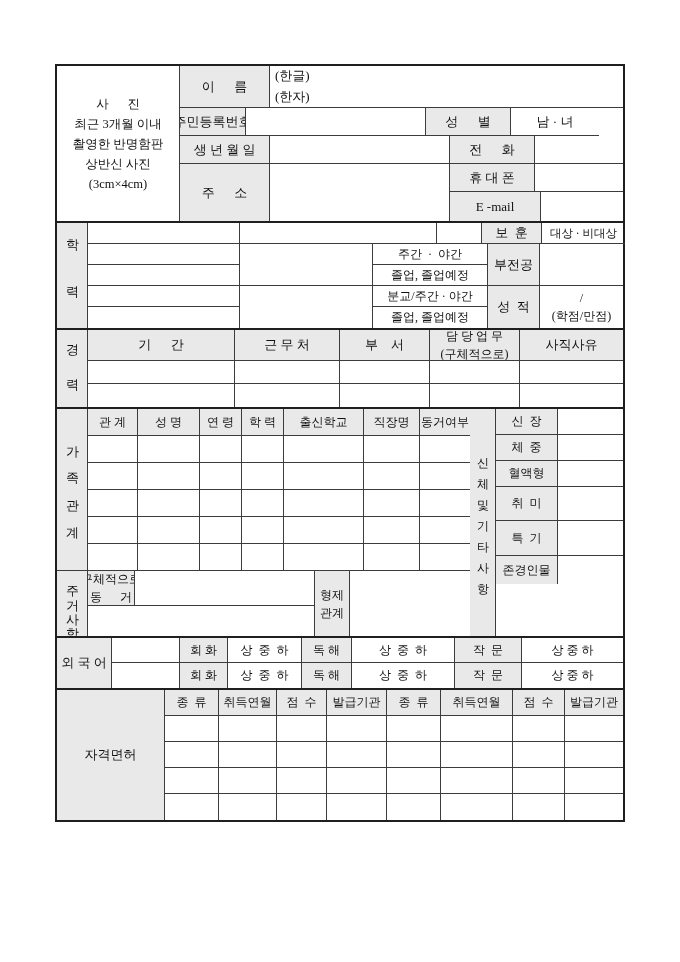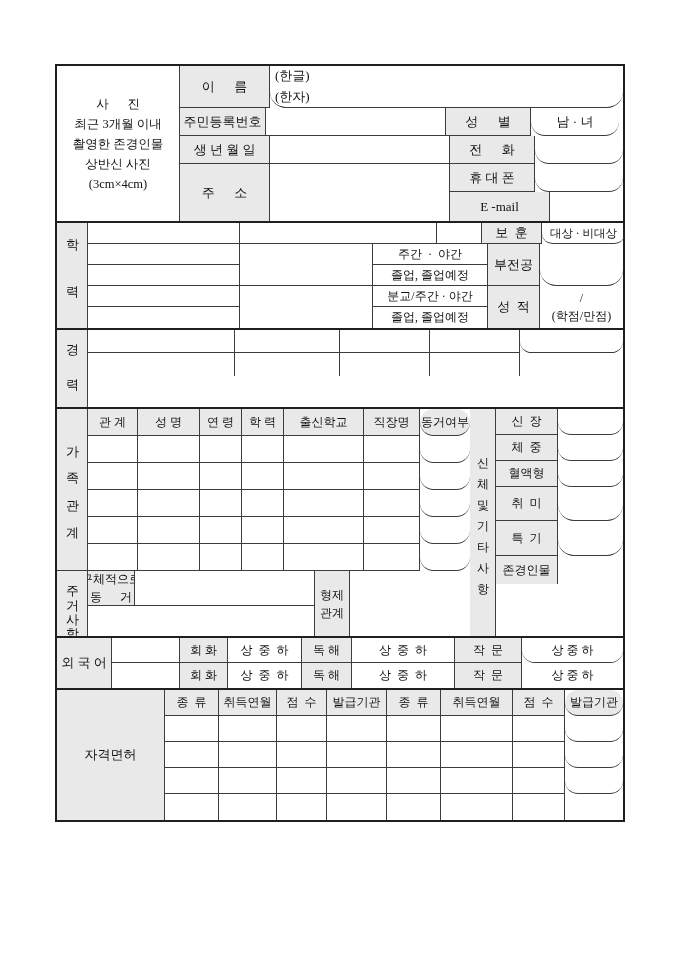--- a/index.html
+++ b/index.html
@@ -8,21 +8,21 @@
   .title{text-align:center;font-size:28px;font-weight:bold;letter-spacing:14px;
          text-indent:14px;margin-bottom:28px;}
   .form{width:566px;margin:0 auto;border:2px solid #1f1f1f;}
   .row{display:flex;}
   .col{display:flex;flex-direction:column;}
   .row>*, .col>*{flex-shrink:0;}
   .c{box-sizing:border-box;border-right:1px solid #3c3c3c;border-bottom:1px solid #3c3c3c;
      display:flex;align-items:center;justify-content:center;font-size:13px;
      white-space:pre;overflow:hidden;}
   .g{background:#e9e9e9;}
-  .nbr{border-right:none;border-radius:16px;}
+  .nbr{border-right:none;}
   .nbb{border-bottom:none;}
   .sec{border-bottom:2px solid #1f1f1f;}
   .sec:last-child{border-bottom:none;}
   .v{writing-mode:vertical-rl;text-orientation:upright;}
   .f12{font-size:12px;}
   .f11{font-size:11.5px;}
   .photo{flex-direction:column;justify-content:center;font-size:12.5px;line-height:1.6;}
   .stack2{flex-direction:column;justify-content:center;line-height:1.5;}
   .nameval{flex-direction:column;align-items:flex-start;justify-content:center;
            padding-left:5px;line-height:1.6;}
@@ -31,54 +31,54 @@
 <body>
 
 <div class="page">
 
   <div class="form">
 
     <div class="sec row" style="height:155px">
       <div class="c photo nbb" style="width:123px;height:155px">
         <div>사      진</div>
         <div>최근 3개월 이내</div>
-        <div>촬영한 존경인물</div>
+        <div>촬영한 반명함판</div>
         <div>상반신 사진</div>
         <div>(3cm×4cm)</div>
       </div>
       <div class="col" style="width:443px">
         <div class="row" style="height:42px">
           <div class="c g" style="width:90px;height:42px">이      름</div>
           <div class="c nameval nbr" style="width:353px;height:42px">
             <div>(한글)</div>
             <div>(한자)</div>
           </div>
         </div>
         <div class="row" style="height:28px">
-          <div class="c g" style="width:86px;height:28px">주민등록번호</div>
+          <div class="c g" style="width:66px;height:28px">주민등록번호</div>
           <div class="c" style="width:180px;height:28px"></div>
           <div class="c g" style="width:85px;height:28px">성      별</div>
           <div class="c nbr" style="width:88px;height:28px">남 · 녀</div>
         </div>
         <div class="row" style="height:28px">
           <div class="c g" style="width:90px;height:28px">생 년 월 일</div>
           <div class="c" style="width:180px;height:28px"></div>
           <div class="c g" style="width:85px;height:28px">전      화</div>
           <div class="c nbr" style="width:88px;height:28px"></div>
         </div>
         <div class="row" style="height:57px">
           <div class="c g nbb" style="width:90px;height:57px">주      소</div>
           <div class="c nbb" style="width:180px;height:57px"></div>
           <div class="col" style="width:173px">
             <div class="row" style="height:28px">
               <div class="c g" style="width:85px;height:28px">휴 대 폰</div>
               <div class="c nbr" style="width:88px;height:28px"></div>
             </div>
             <div class="row" style="height:29px">
-              <div class="c g nbb" style="width:100px;height:29px">E -mail</div>
+              <div class="c g nbb" style="width:91px;height:29px">E -mail</div>
               <div class="c nbr nbb" style="width:88px;height:29px"></div>
             </div>
           </div>
         </div>
       </div>
     </div>
 
     <div class="sec row" style="height:105px">
       <div class="c g nbb" style="width:31px;height:105px">
         <span class="v" style="letter-spacing:34px">학력</span>
@@ -121,20 +121,30 @@
           </div>
         </div>
       </div>
     </div>
 
     <div class="sec row" style="height:77px">
       <div class="c g nbb" style="width:31px;height:77px">
         <span class="v" style="letter-spacing:22px">경력</span>
       </div>
       <div class="col" style="width:535px">
+        <div class="row" style="height:31px">
+          <div class="c g" style="width:147px;height:31px">기      간</div>
+          <div class="c g" style="width:105px;height:31px">근 무 처</div>
+          <div class="c g" style="width:90px;height:31px">부    서</div>
+          <div class="c g stack2 f12" style="width:90px;height:31px">
+            <div>담 당 업 무</div>
+            <div>(구체적으로)</div>
+          </div>
+          <div class="c g nbr" style="width:103px;height:31px">사직사유</div>
+        </div>
         <div class="row" style="height:23px">
           <div class="c" style="width:147px;height:23px"></div>
           <div class="c" style="width:105px;height:23px"></div>
           <div class="c" style="width:90px;height:23px"></div>
           <div class="c" style="width:90px;height:23px"></div>
           <div class="c nbr" style="width:103px;height:23px"></div>
         </div>
         <div class="row" style="height:23px">
           <div class="c nbb" style="width:147px;height:23px"></div>
           <div class="c nbb" style="width:105px;height:23px"></div>

